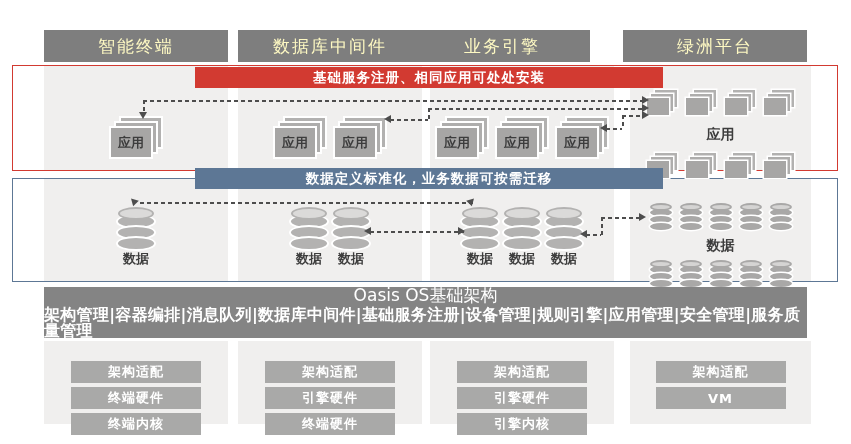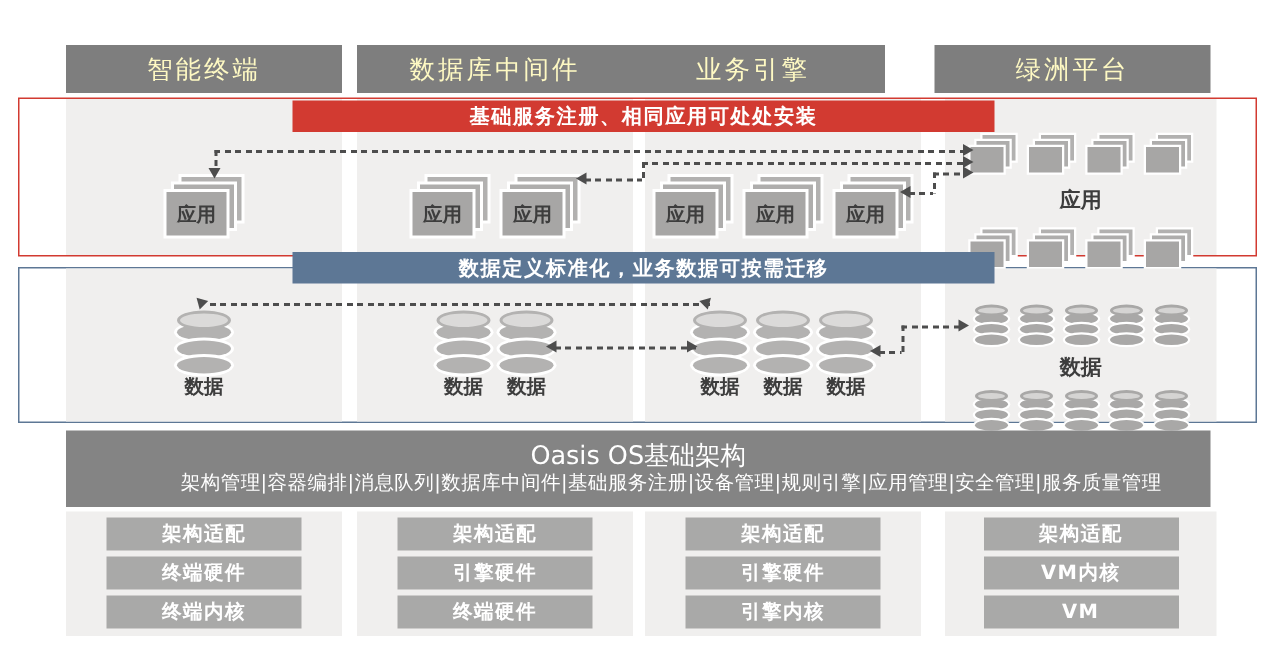--- a/index.html
+++ b/index.html
@@ -66,25 +66,25 @@
   .ah.l{border-top:4.5px solid transparent;border-bottom:4.5px solid transparent;border-right:7px solid #4d4d4d;}
   .ah.d{border-left:4.5px solid transparent;border-right:4.5px solid transparent;border-top:7px solid #4d4d4d;}
   .ah.ne{transform:rotate(-45deg);}
   .ah.nw{transform:rotate(45deg);}
   
   .osbox{
     position:absolute;left:44px;top:287px;width:763px;height:51px;background:var(--os_gray,#848484);
     display:flex;flex-direction:column;align-items:center;justify-content:center;gap:3px;color:#fff;z-index:1;
   }
   .os-title{font-size:17px;font-weight:400;line-height:1;}
-  .os-services{font-size:13px;font-weight:400;line-height:1;letter-spacing:.3px;margin-left:44px;}
+  .os-services{font-size:16px;font-weight:700;line-height:1;letter-spacing:.3px;}
   
   .bpanel{
     position:absolute;top:341px;height:83px;background:var(--panel_gray,#f0efee);z-index:1;
-    display:flex;flex-direction:column;align-items:center;gap:4px;padding-top:4px;box-sizing:border-box;
+    display:flex;flex-direction:column;align-items:center;gap:4px;padding-top:20px;box-sizing:border-box;
   }
   .bbox{
     width:130px;height:22px;background:var(--box_gray,#a9a9a8);color:#fff;
     display:flex;align-items:center;justify-content:center;font-size:13px;font-weight:700;letter-spacing:1px;flex:0 0 auto;
   }
 </style>
 </head>
 <body>
 
 <div id="stage">
@@ -372,17 +372,16 @@
     <div class="bbox">引擎硬件</div>
     <div class="bbox">终端硬件</div>
   </div>
   <div class="bpanel" style="left:430px;width:184px">
     <div class="bbox">架构适配</div>
     <div class="bbox">引擎硬件</div>
     <div class="bbox">引擎内核</div>
   </div>
   <div class="bpanel" style="left:630px;width:181px">
     <div class="bbox">架构适配</div>
-    <div class="bbox">VM内核</div>
     <div class="bbox">VM</div>
   </div>
 
 </div>
 
 </body></html>

